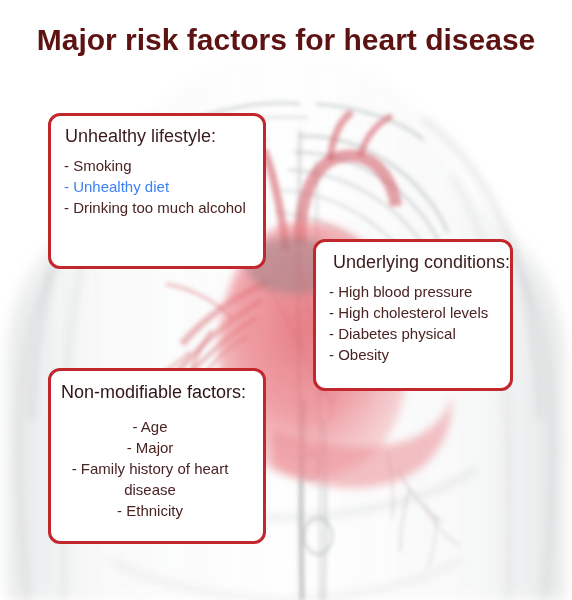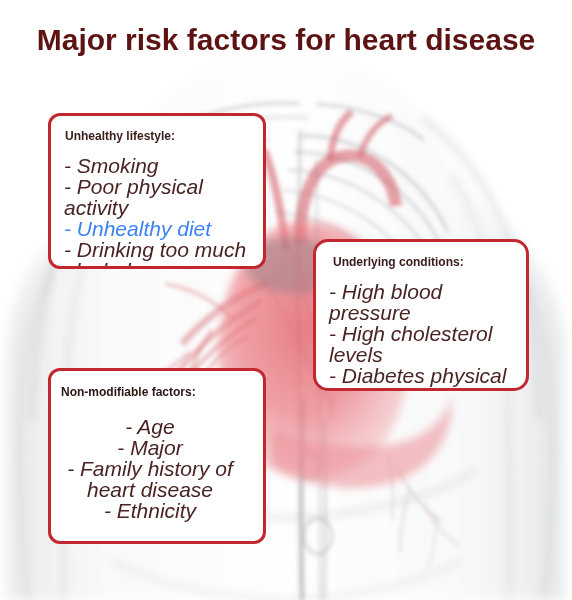--- a/index.html
+++ b/index.html
@@ -48,41 +48,40 @@
     position: absolute;
     z-index: 4;
     background: #ffffff;
     border-style: solid;
     border-width: 3px;
     border-radius: 12px;
     box-sizing: border-box;
     overflow: hidden;
   }
   .box-head {
-    font-size: 12px;
-    font-weight: bold;
+    font-size: 18px;
+    font-weight: normal;
     line-height: 20px;
     white-space: nowrap;
   }
   .box-list {
     list-style: none;
     margin: 0;
     padding: 0;
   }
   .box-list li {
-    font-size: 21px;
+    font-size: 15px;
     line-height: 21px;
-    font-style: italic;
   }
 
   #box-lifestyle { left: 48px;  top: 113px; width: 218px; height: 156px; }
   #box-lifestyle .box-head { margin: 10px 0 0 14px; }
   #box-lifestyle .box-list { margin: 9px 0 0 13px; }
 
-  #box-conditions { left: 313px; top: 239px; width: 216px; height: 152px; border-radius: 15px; }
+  #box-conditions { left: 313px; top: 239px; width: 200px; height: 152px; }
   #box-conditions .box-head { margin: 10px 0 0 17px; }
   #box-conditions .box-list { margin: 9px 0 0 13px; }
 
   #box-nonmod { left: 48px;  top: 368px; width: 218px; height: 176px; }
   #box-nonmod .box-head { margin: 11px 0 0 10px; }
   #box-nonmod .box-list { margin: 14px 0 0 10px; text-align: center; }
   #box-nonmod .box-list li { max-width: 178px; }
 </style>
 </head>
 <body>
@@ -216,21 +215,20 @@
       </g>
     </svg>
   </div>
 
   <div class="title" style="color:#5e1313">Major risk factors for heart disease</div>
 
   <div class="box" id="box-lifestyle" style="border-color:#c1272d">
     <div class="box-head" style="color:#3a1a1a">Unhealthy lifestyle:</div>
     <ul class="box-list">
       <li style="color:#4a2323">- Smoking</li>
-      <li style="color:#4a2323">- Poor physical activity</li>
       <li style="color:#3b82f6">- Unhealthy diet</li>
       <li style="color:#4a2323">- Drinking too much alcohol</li>
     </ul>
   </div>
 
   <div class="box" id="box-conditions" style="border-color:#c1272d">
     <div class="box-head" style="color:#3a1a1a">Underlying conditions:</div>
     <ul class="box-list">
       <li style="color:#4a2323">- High blood pressure</li>
       <li style="color:#4a2323">- High cholesterol levels</li>

